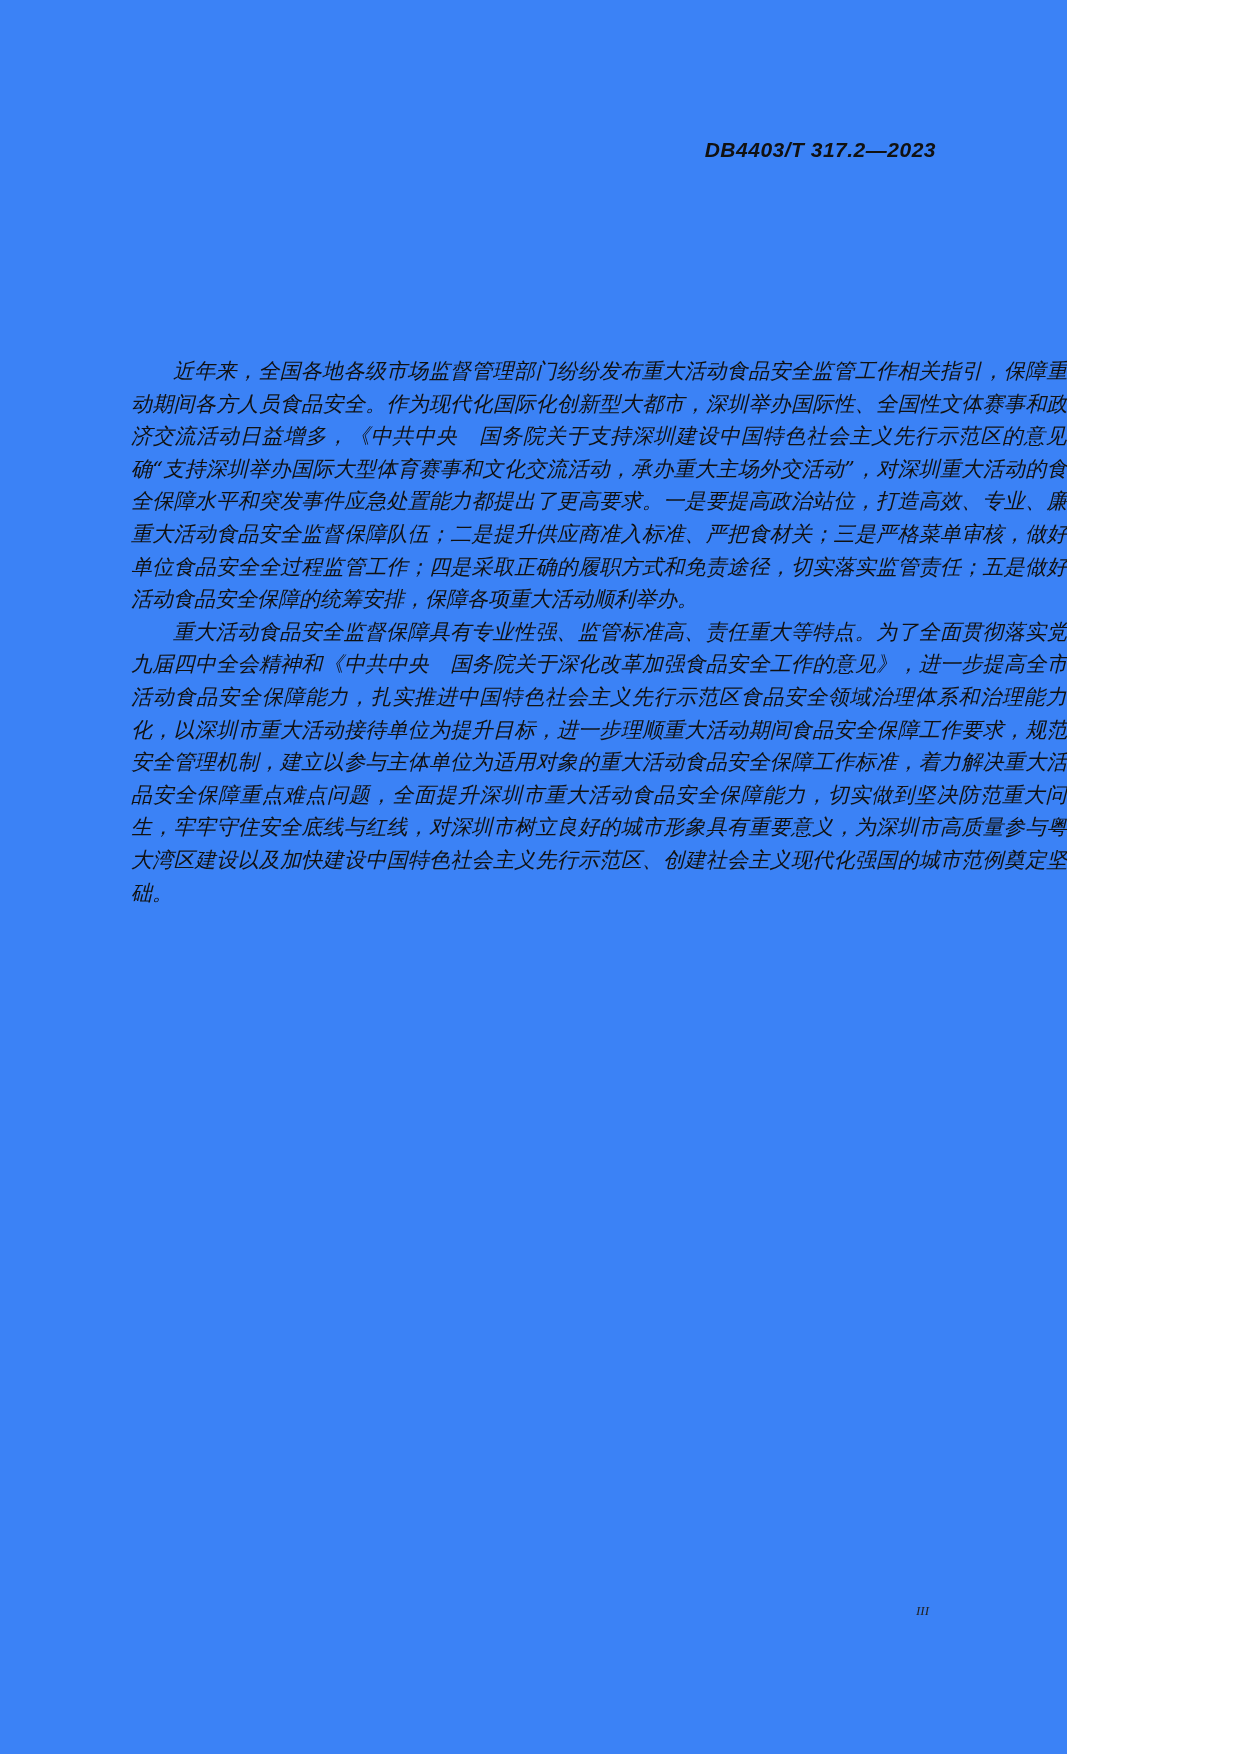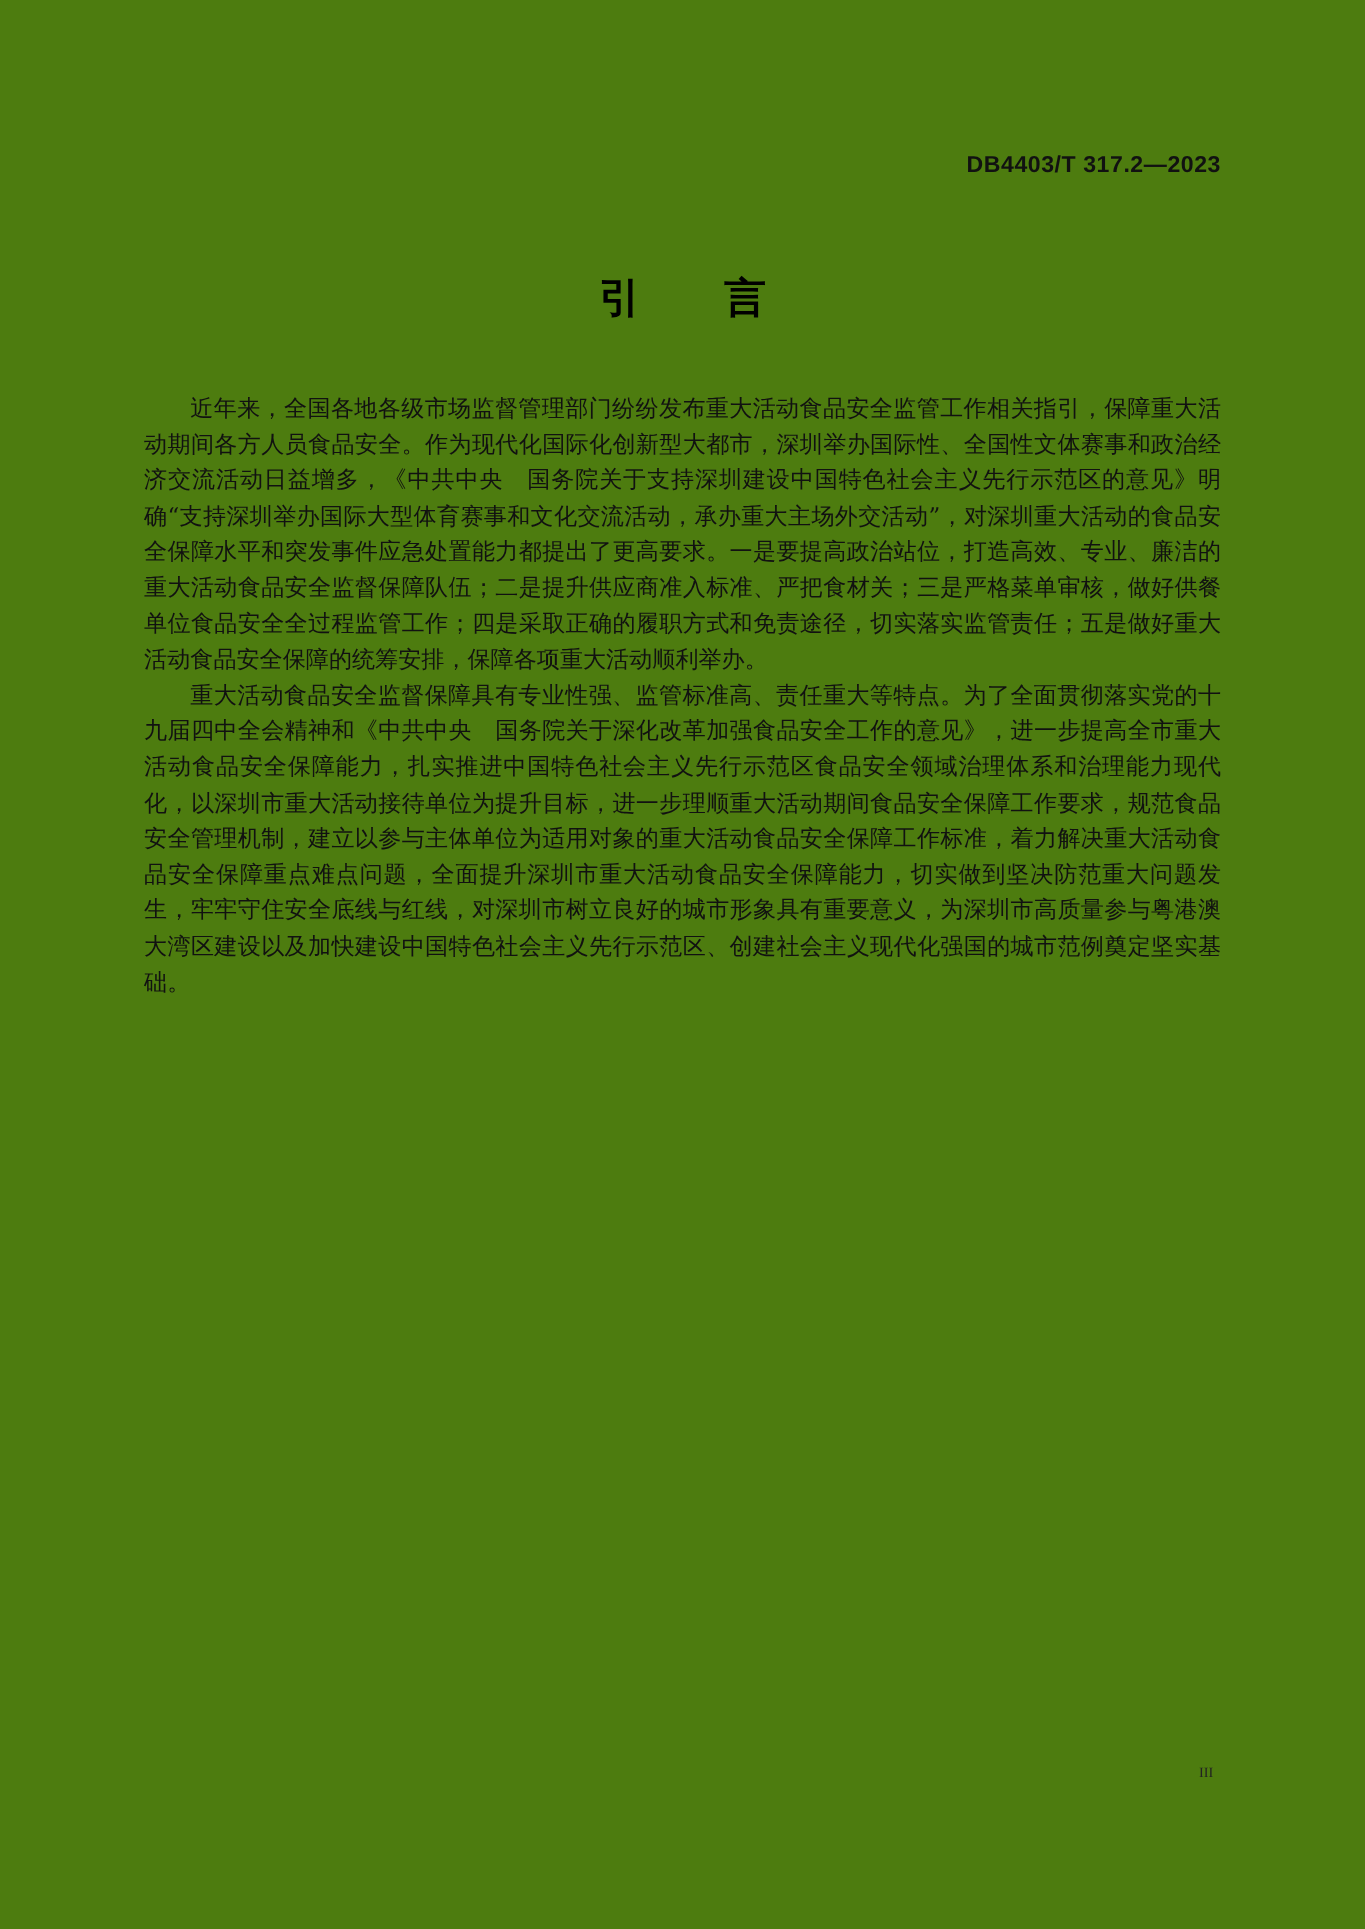--- a/index.html
+++ b/index.html
@@ -2,26 +2,27 @@
 <html><head>
 <meta charset="utf-8">
 <style>
   html, body {
     margin: 0;
     padding: 0;
     background: #ffffff;
   }
   .page {
     position: relative;
-    width: 1241px;
+    width: 1067px;
     height: 1754px;
-    background: #4d7c0f;
+    background: #3b82f6;
     overflow: hidden;
     font-family: "DejaVu Serif", serif;
     color: #1a1a1a;
+    font-style: italic;
   }
   .doc-header {
     position: absolute;
     top: 138px;
     right: 131px;
     font-family: "Liberation Sans", sans-serif;
     font-size: 21px;
     font-weight: 600;
     letter-spacing: 0.5px;
     color: #111;
@@ -61,21 +62,20 @@
     color: #222;
   }
 </style>
 </head>
 <body>
 
 <div class="page">
 
   <div class="doc-header">DB4403/T 317.2—2023</div>
 
-  <h1 class="doc-title">引　　言</h1>
 
   <div class="doc-body">
     <p>近年来，全国各地各级市场监督管理部门纷纷发布重大活动食品安全监管工作相关指引，保障重大活动期间各方人员食品安全。作为现代化国际化创新型大都市，深圳举办国际性、全国性文体赛事和政治经济交流活动日益增多，《中共中央　国务院关于支持深圳建设中国特色社会主义先行示范区的意见》明确“支持深圳举办国际大型体育赛事和文化交流活动，承办重大主场外交活动”，对深圳重大活动的食品安全保障水平和突发事件应急处置能力都提出了更高要求。一是要提高政治站位，打造高效、专业、廉洁的重大活动食品安全监督保障队伍；二是提升供应商准入标准、严把食材关；三是严格菜单审核，做好供餐单位食品安全全过程监管工作；四是采取正确的履职方式和免责途径，切实落实监管责任；五是做好重大活动食品安全保障的统筹安排，保障各项重大活动顺利举办。</p>
     <p>重大活动食品安全监督保障具有专业性强、监管标准高、责任重大等特点。为了全面贯彻落实党的十九届四中全会精神和《中共中央　国务院关于深化改革加强食品安全工作的意见》，进一步提高全市重大活动食品安全保障能力，扎实推进中国特色社会主义先行示范区食品安全领域治理体系和治理能力现代化，以深圳市重大活动接待单位为提升目标，进一步理顺重大活动期间食品安全保障工作要求，规范食品安全管理机制，建立以参与主体单位为适用对象的重大活动食品安全保障工作标准，着力解决重大活动食品安全保障重点难点问题，全面提升深圳市重大活动食品安全保障能力，切实做到坚决防范重大问题发生，牢牢守住安全底线与红线，对深圳市树立良好的城市形象具有重要意义，为深圳市高质量参与粤港澳大湾区建设以及加快建设中国特色社会主义先行示范区、创建社会主义现代化强国的城市范例奠定坚实基础。</p>
   </div>
 
   <div class="page-number">III</div>
 
 </div>
 

